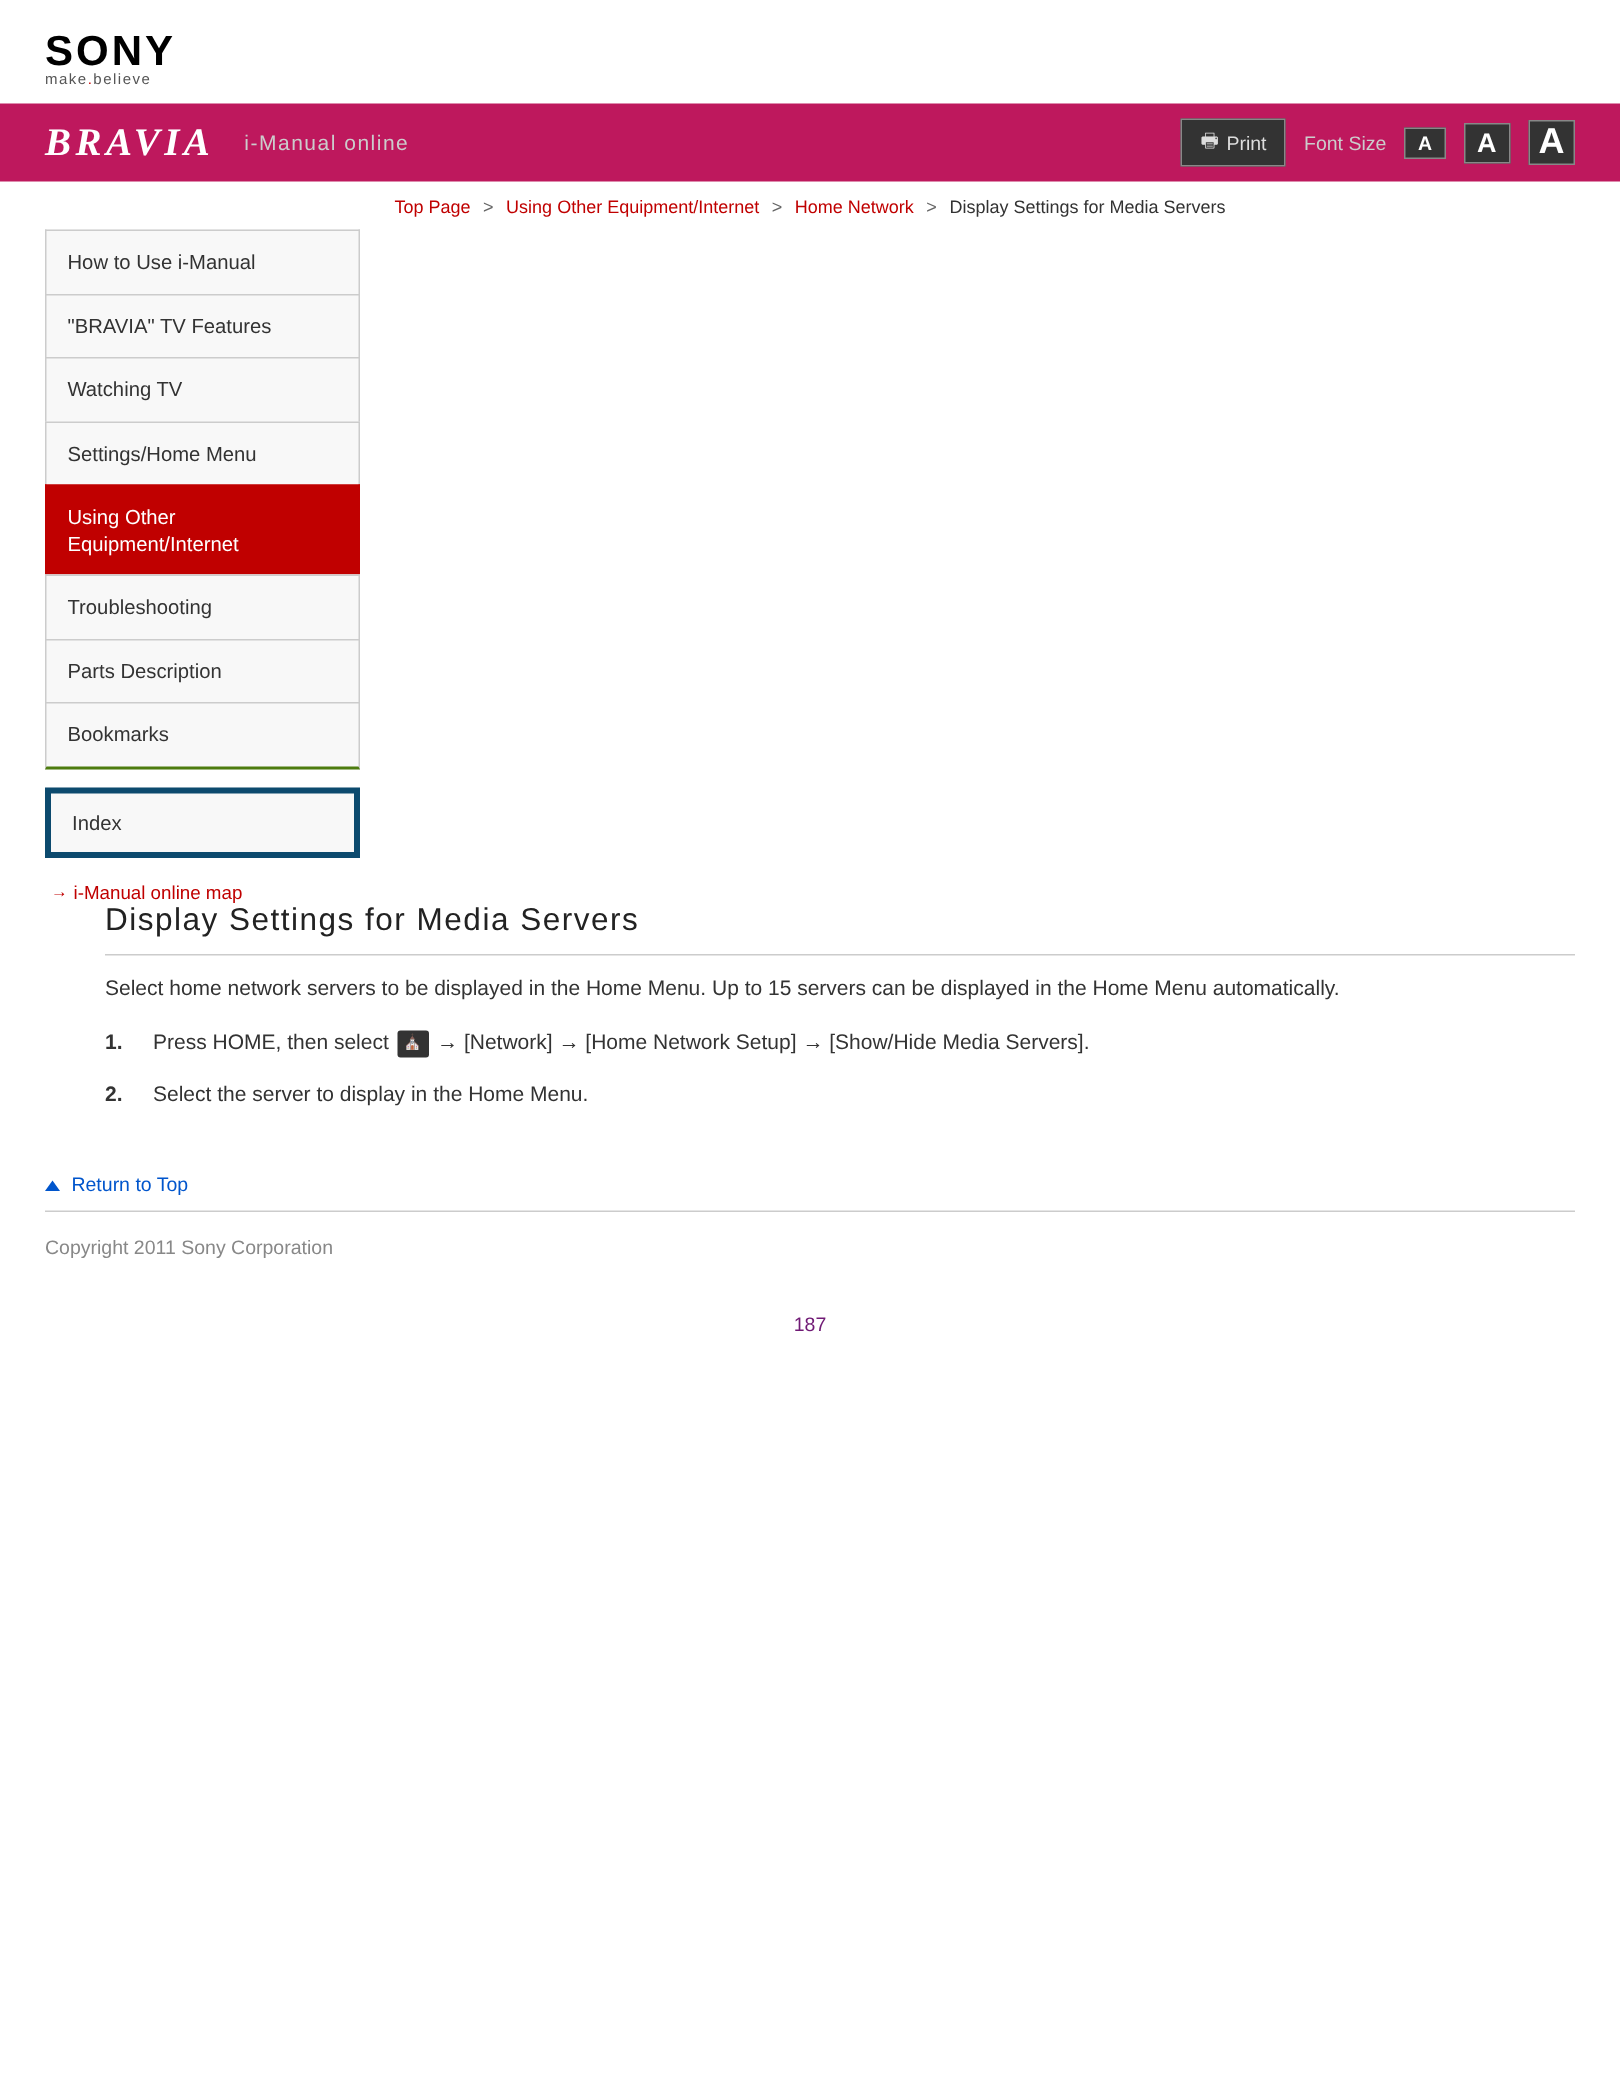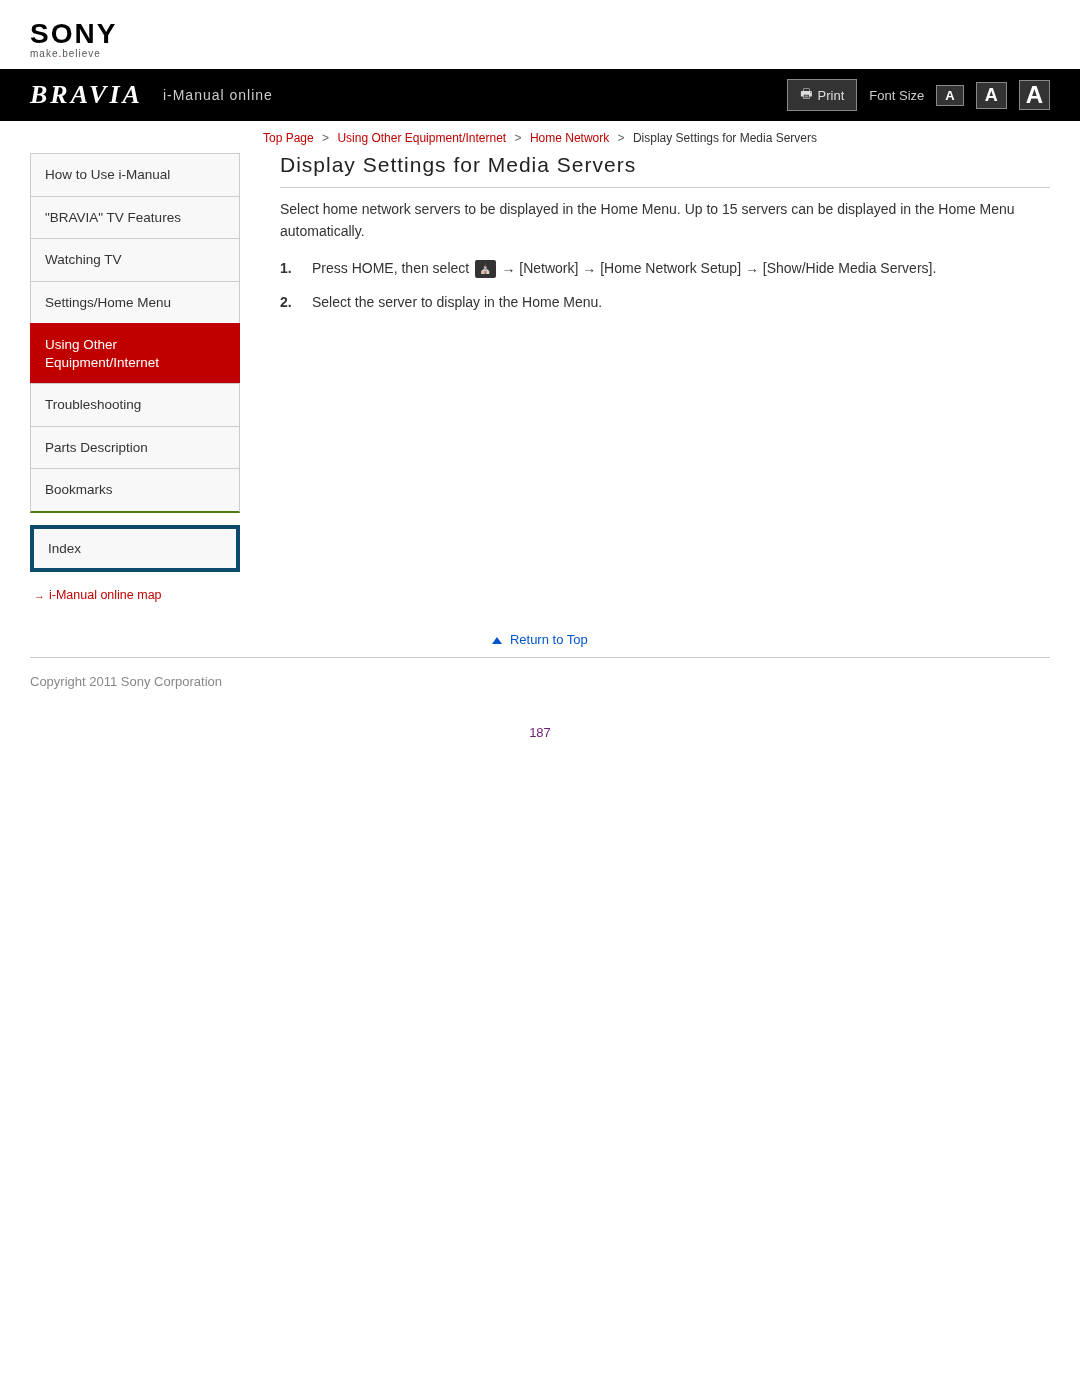--- a/index.html
+++ b/index.html
@@ -35,21 +35,21 @@
       color: #555;
       letter-spacing: 1px;
       margin-top: -2px;
     }
     .sony-tagline span.dot {
       color: #cc0000;
     }
 
     
     .bravia-bar {
-      background: #000000;
+      background: #be185d;
       display: flex;
       justify-content: space-between;
       padding: 0 30px;
       height: 52px;
       gap: 40px;
     }
     .bravia-left {
       display: flex;
       align-items: center;
       gap: 20px;
@@ -112,20 +112,21 @@
       text-decoration: none;
     }
     .breadcrumb-bar .sep { margin: 0 5px; color: #666; }
     .breadcrumb-bar .current { color: #333; }
 
     
     .main-layout {
       display: flex;
       padding: 0 30px 20px;
       gap: 0;
+      flex-direction: column;
     }
 
     
     .sidebar {
       width: 210px;
       flex-shrink: 0;
     }
     .sidebar-item {
       border: 1px solid #ccc;
       border-bottom: none;
@@ -218,21 +219,21 @@
       color: #fff;
       font-size: 10px;
       padding: 1px 4px;
       border-radius: 2px;
       margin: 0 2px;
       vertical-align: middle;
     }
 
     
     .return-top-bar {
-      text-align: center;
+      text-align: left;
       padding: 10px 30px;
       font-size: 13px;
     }
     .return-top-bar a {
       color: #0055cc;
       text-decoration: none;
       font-size: 13px;
     }
     .triangle-up {
       display: inline-block;

